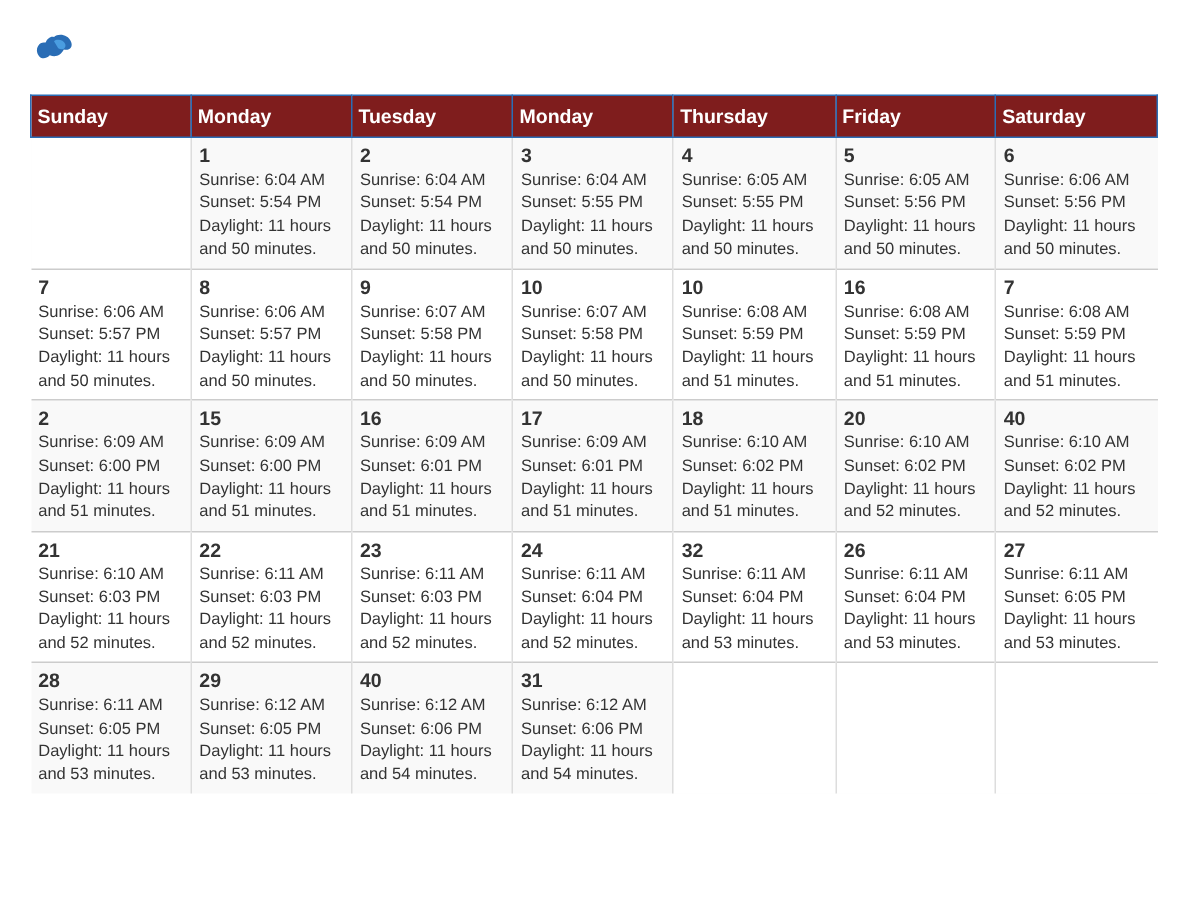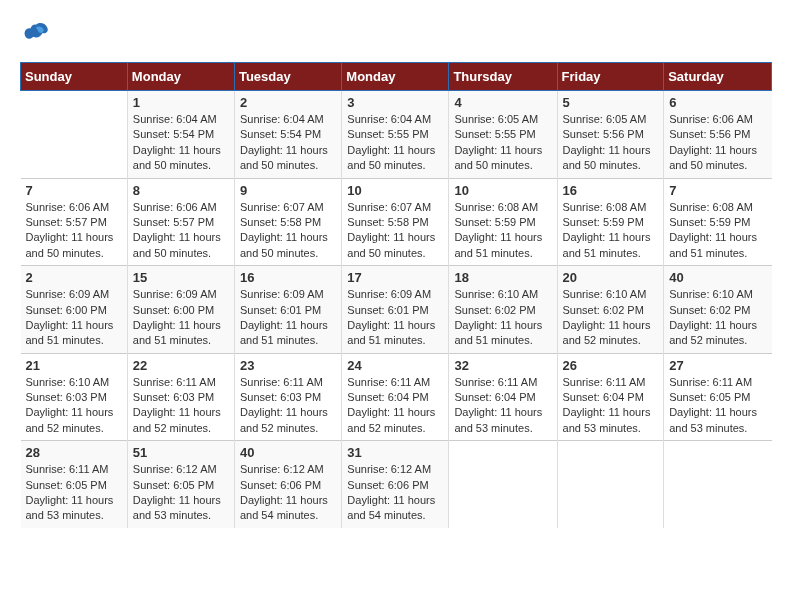--- a/index.html
+++ b/index.html
@@ -241,21 +241,21 @@
           <span class="day-num">27</span>
           <div class="day-info">Sunrise: 6:11 AM<br>Sunset: 6:05 PM<br>Daylight: 11 hours and 53 minutes.</div>
         </td>
       </tr>
       <tr>
         <td>
           <span class="day-num">28</span>
           <div class="day-info">Sunrise: 6:11 AM<br>Sunset: 6:05 PM<br>Daylight: 11 hours and 53 minutes.</div>
         </td>
         <td>
-          <span class="day-num">51</span>
+          <span class="day-num">29</span>
           <div class="day-info">Sunrise: 6:12 AM<br>Sunset: 6:05 PM<br>Daylight: 11 hours and 53 minutes.</div>
         </td>
         <td>
           <span class="day-num">40</span>
           <div class="day-info">Sunrise: 6:12 AM<br>Sunset: 6:06 PM<br>Daylight: 11 hours and 54 minutes.</div>
         </td>
         <td>
           <span class="day-num">31</span>
           <div class="day-info">Sunrise: 6:12 AM<br>Sunset: 6:06 PM<br>Daylight: 11 hours and 54 minutes.</div>
         </td>

